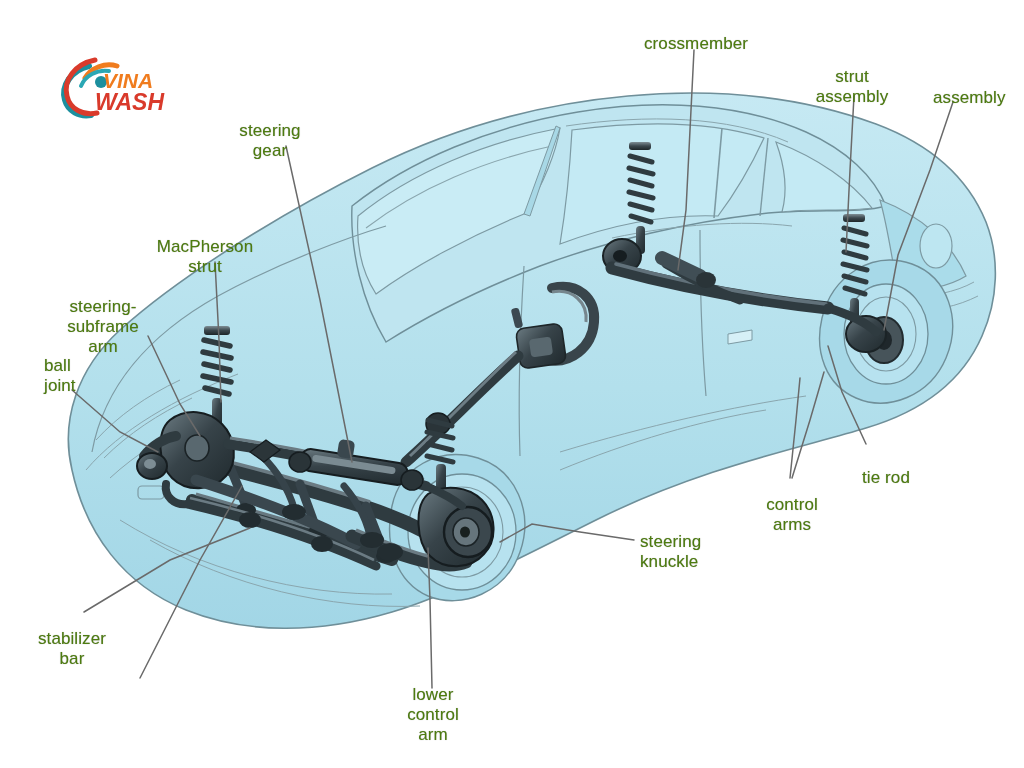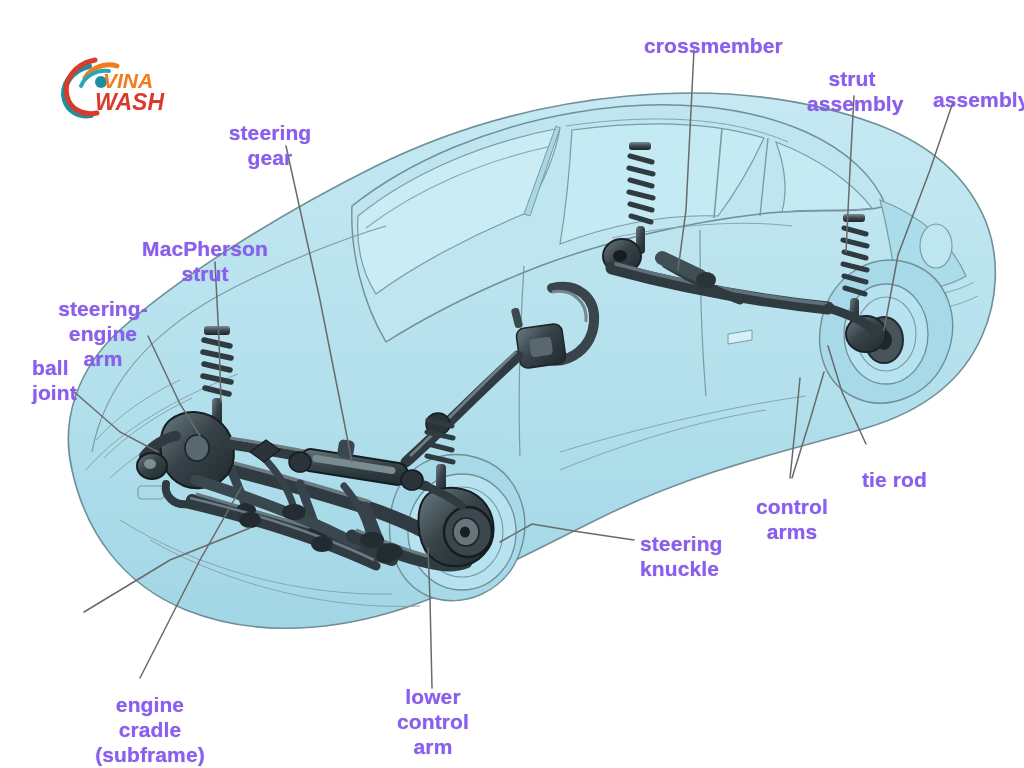--- a/index.html
+++ b/index.html
@@ -1,20 +1,20 @@
 <!DOCTYPE html>
 <html><head>
 <meta charset="utf-8">
 <style>
   html,body{margin:0;padding:0;background:#ffffff;}
   body{width:1024px;height:768px;overflow:hidden;
        font-family:"Liberation Sans",sans-serif;}
   #stage{position:relative;width:1024px;height:768px;background:#ffffff;}
   #diagram{position:absolute;left:0;top:0;width:1024px;height:768px;}
-  .lbl{position:absolute;color:#8b5cf6;font-weight:bold;font-size:21px;
+  .lbl{position:absolute;color:#4d7c0f;font-weight:normal;font-size:17px;
        line-height:1.18;letter-spacing:.1px;white-space:pre-line;
        text-shadow:0 0 1px rgba(0,0,0,.35);}
   .lbl.ctr{text-align:center;margin-top:9px;}
   #logo{position:absolute;left:55px;top:52px;width:130px;height:72px;}
 </style>
 </head>
 <body>
 
 <div id="stage">
 
@@ -305,29 +305,28 @@
 
   <div class="lbl" style="left:644px;top:34px;">crossmember</div>
   <div class="lbl ctr" style="left:852px;top:58px;width:90px;margin-left:-45px;">strut
 assembly</div>
   <div class="lbl" style="left:933px;top:88px;">assembly</div>
   <div class="lbl ctr" style="left:270px;top:112px;width:110px;margin-left:-55px;">steering
 gear</div>
   <div class="lbl ctr" style="left:205px;top:228px;width:130px;margin-left:-65px;">MacPherson
 strut</div>
   <div class="lbl ctr" style="left:103px;top:288px;width:120px;margin-left:-60px;">steering-
-engine
+subframe
 arm</div>
-  <div class="lbl" style="left:32px;top:356px;">ball
+  <div class="lbl" style="left:44px;top:356px;">ball
 joint</div>
   <div class="lbl" style="left:862px;top:468px;">tie rod</div>
   <div class="lbl ctr" style="left:792px;top:486px;width:110px;margin-left:-55px;">control
 arms</div>
   <div class="lbl" style="left:640px;top:532px;">steering
 knuckle</div>
-  <div class="lbl ctr" style="left:150px;top:684px;width:150px;margin-left:-75px;">engine
-cradle
-(subframe)</div>
+  <div class="lbl ctr" style="left:72px;top:620px;width:120px;margin-left:-60px;">stabilizer
+bar</div>
   <div class="lbl ctr" style="left:433px;top:676px;width:120px;margin-left:-60px;">lower
 control
 arm</div>
 
 </div>
 
 </body></html>

